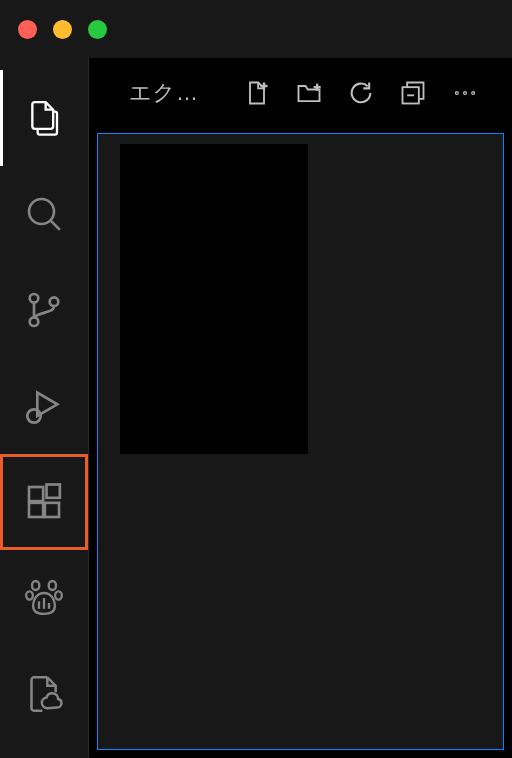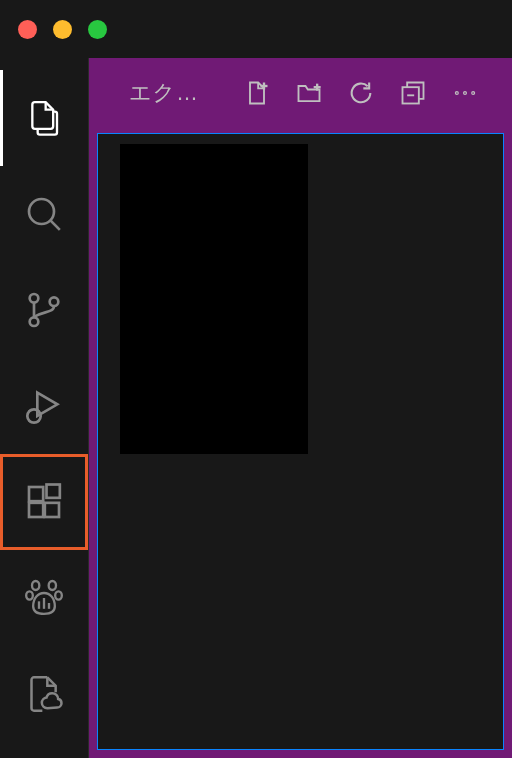--- a/index.html
+++ b/index.html
@@ -14,21 +14,21 @@
     .app-body { display: flex; height: calc(758px - 58px); }
 
     .activity-bar { width: 88px; background: #181818; display: flex; flex-direction: column; align-items: center; padding-top: 12px; gap: 0; }
     .activity-item { width: 88px; height: 96px; display: flex; align-items: center; justify-content: center; position: relative; cursor: pointer; }
     .activity-item.highlighted { outline: 3px solid #e85d2a; outline-offset: -3px; }
     .activity-item.active::before { content: ""; position: absolute; left: 0; top: 0; bottom: 0; width: 3px; background: #ffffff; }
     .activity-item svg { width: 40px; height: 40px; }
     .activity-item.active svg { stroke: #ffffff; }
     .activity-item:not(.active) svg { stroke: #858585; }
 
-    .sidebar { flex: 1; background: #701a75; display: flex; flex-direction: column; border-left: 1px solid #2a2a2a; }
+    .sidebar { flex: 1; background: #000000; display: flex; flex-direction: column; border-left: 1px solid #2a2a2a; }
     .sidebar-header { height: 70px; display: flex; align-items: center; padding: 0 22px 0 40px; gap: 24px; }
     .sidebar-title { color: #bfbfbf; font-size: 22px; letter-spacing: 1px; white-space: nowrap; overflow: hidden; text-overflow: ellipsis; flex: 1; min-width: 0; max-width: 90px; }
     .sidebar-actions { display: flex; gap: 24px; align-items: center; }
     .sidebar-action { width: 28px; height: 28px; display: flex; align-items: center; justify-content: center; cursor: pointer; }
     .sidebar-action svg { width: 28px; height: 28px; stroke: #bfbfbf; fill: none; }
 
     .sidebar-content { flex: 1; margin: 5px 8px 8px 8px; border: 1.5px solid #0a84ff; background: #181818; padding: 10px 0 0 22px; }
     .black-rect { width: 188px; height: 310px; background: #000000; }
   </style>
 </head>

